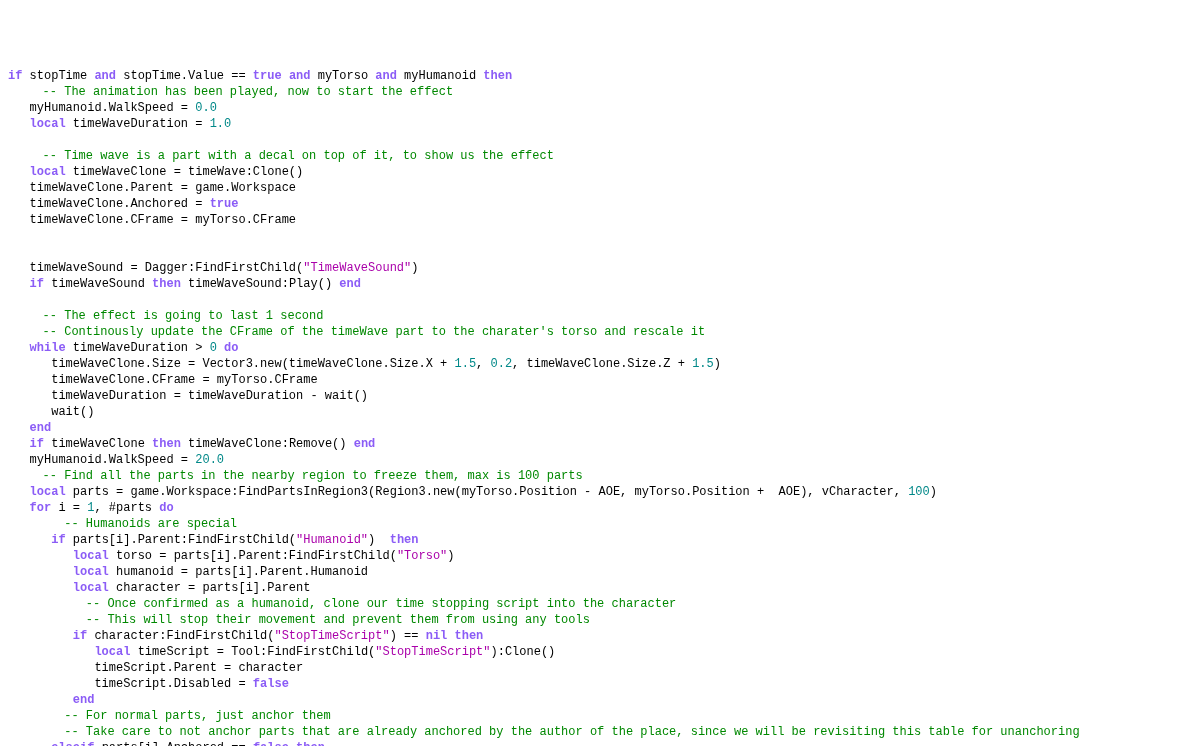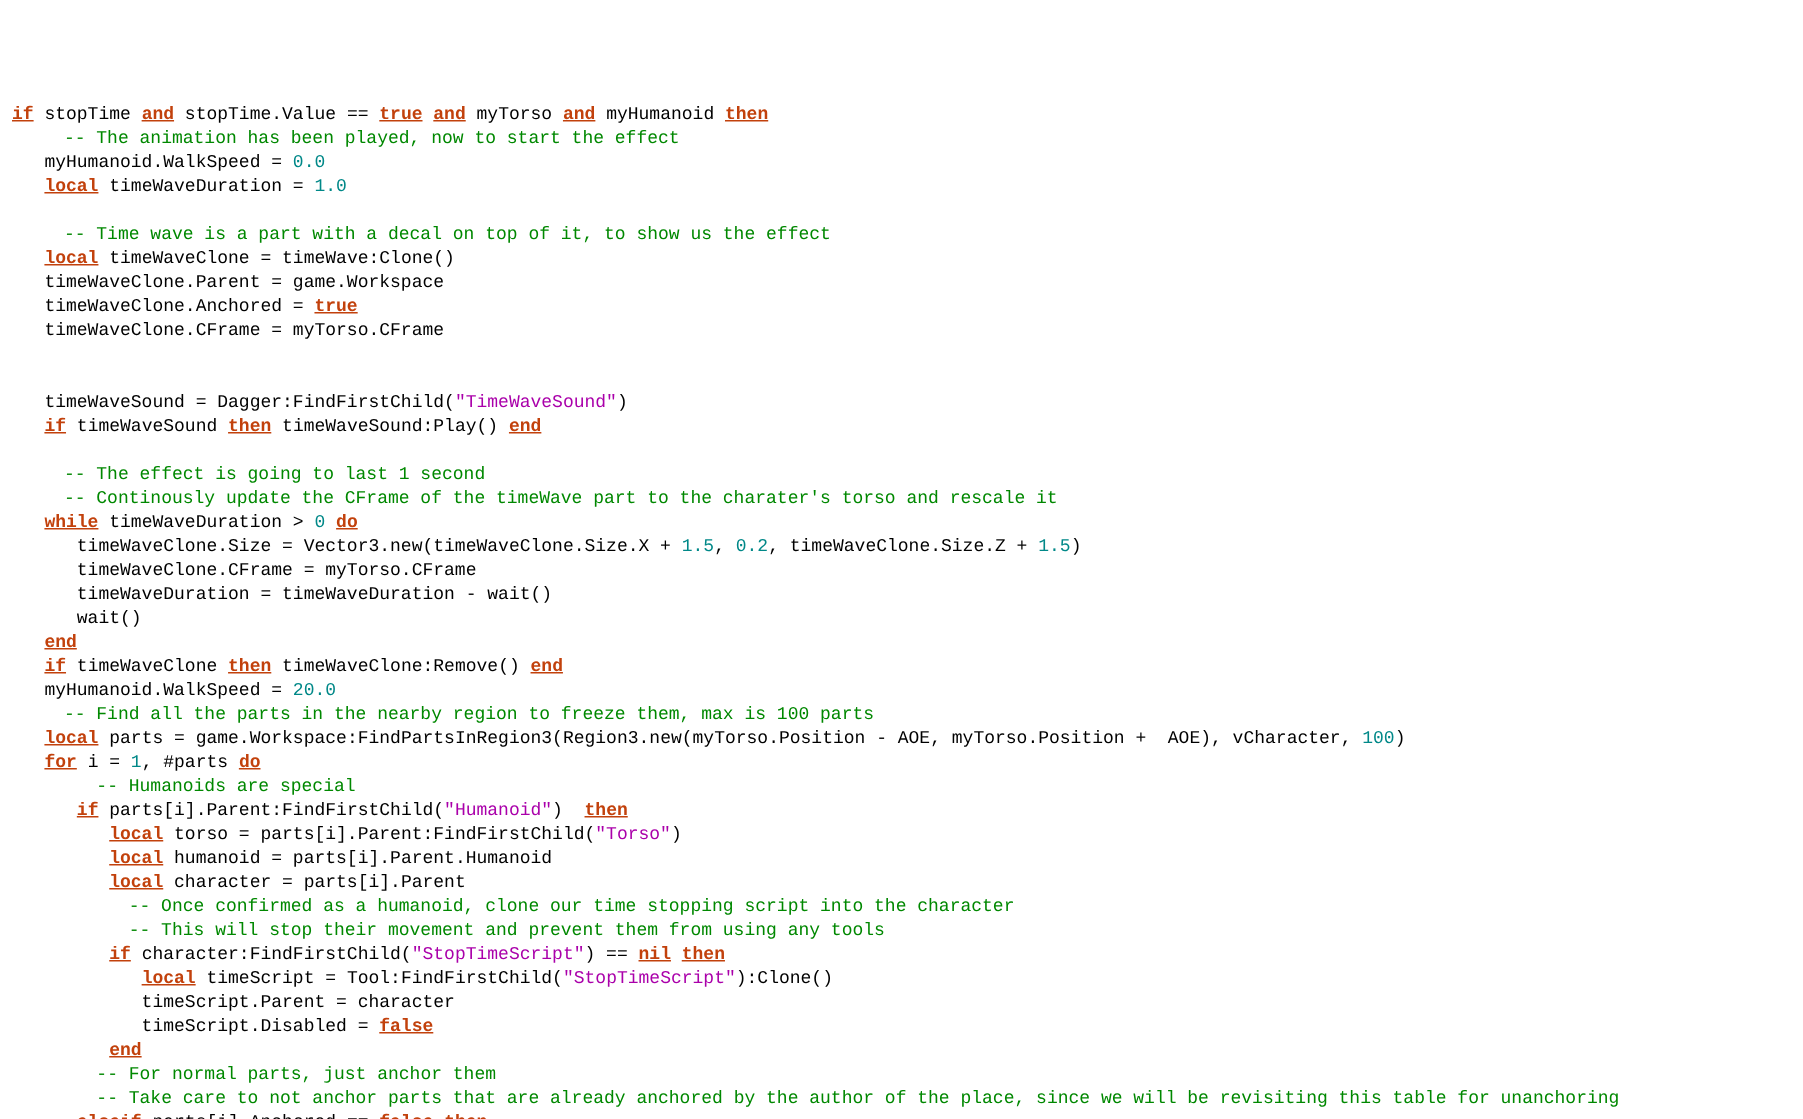--- a/index.html
+++ b/index.html
@@ -6,21 +6,21 @@
     margin: 0;
     padding: 4px 8px;
     font-family: "Courier New", Courier, monospace;
     font-size: 12px;
     line-height: 16px;
     background: #ffffff;
     color: #000000;
     white-space: pre;
     overflow-x: auto;
   }
-  .kw  { color: #c2410c; font-weight: bold; text-decoration: underline; }  
+  .kw  { color: #8b5cf6; font-weight: bold; }  
   .num { color: #008888; text-align: right; }                      
   .com { color: #008800; margin-left: 13px; }                      
   .str { color: #aa00aa; }                      
   .pl  { color: #000000; }                      
   .code-line { display: block; }
 </style>
 </head>
 <body>
 
 

